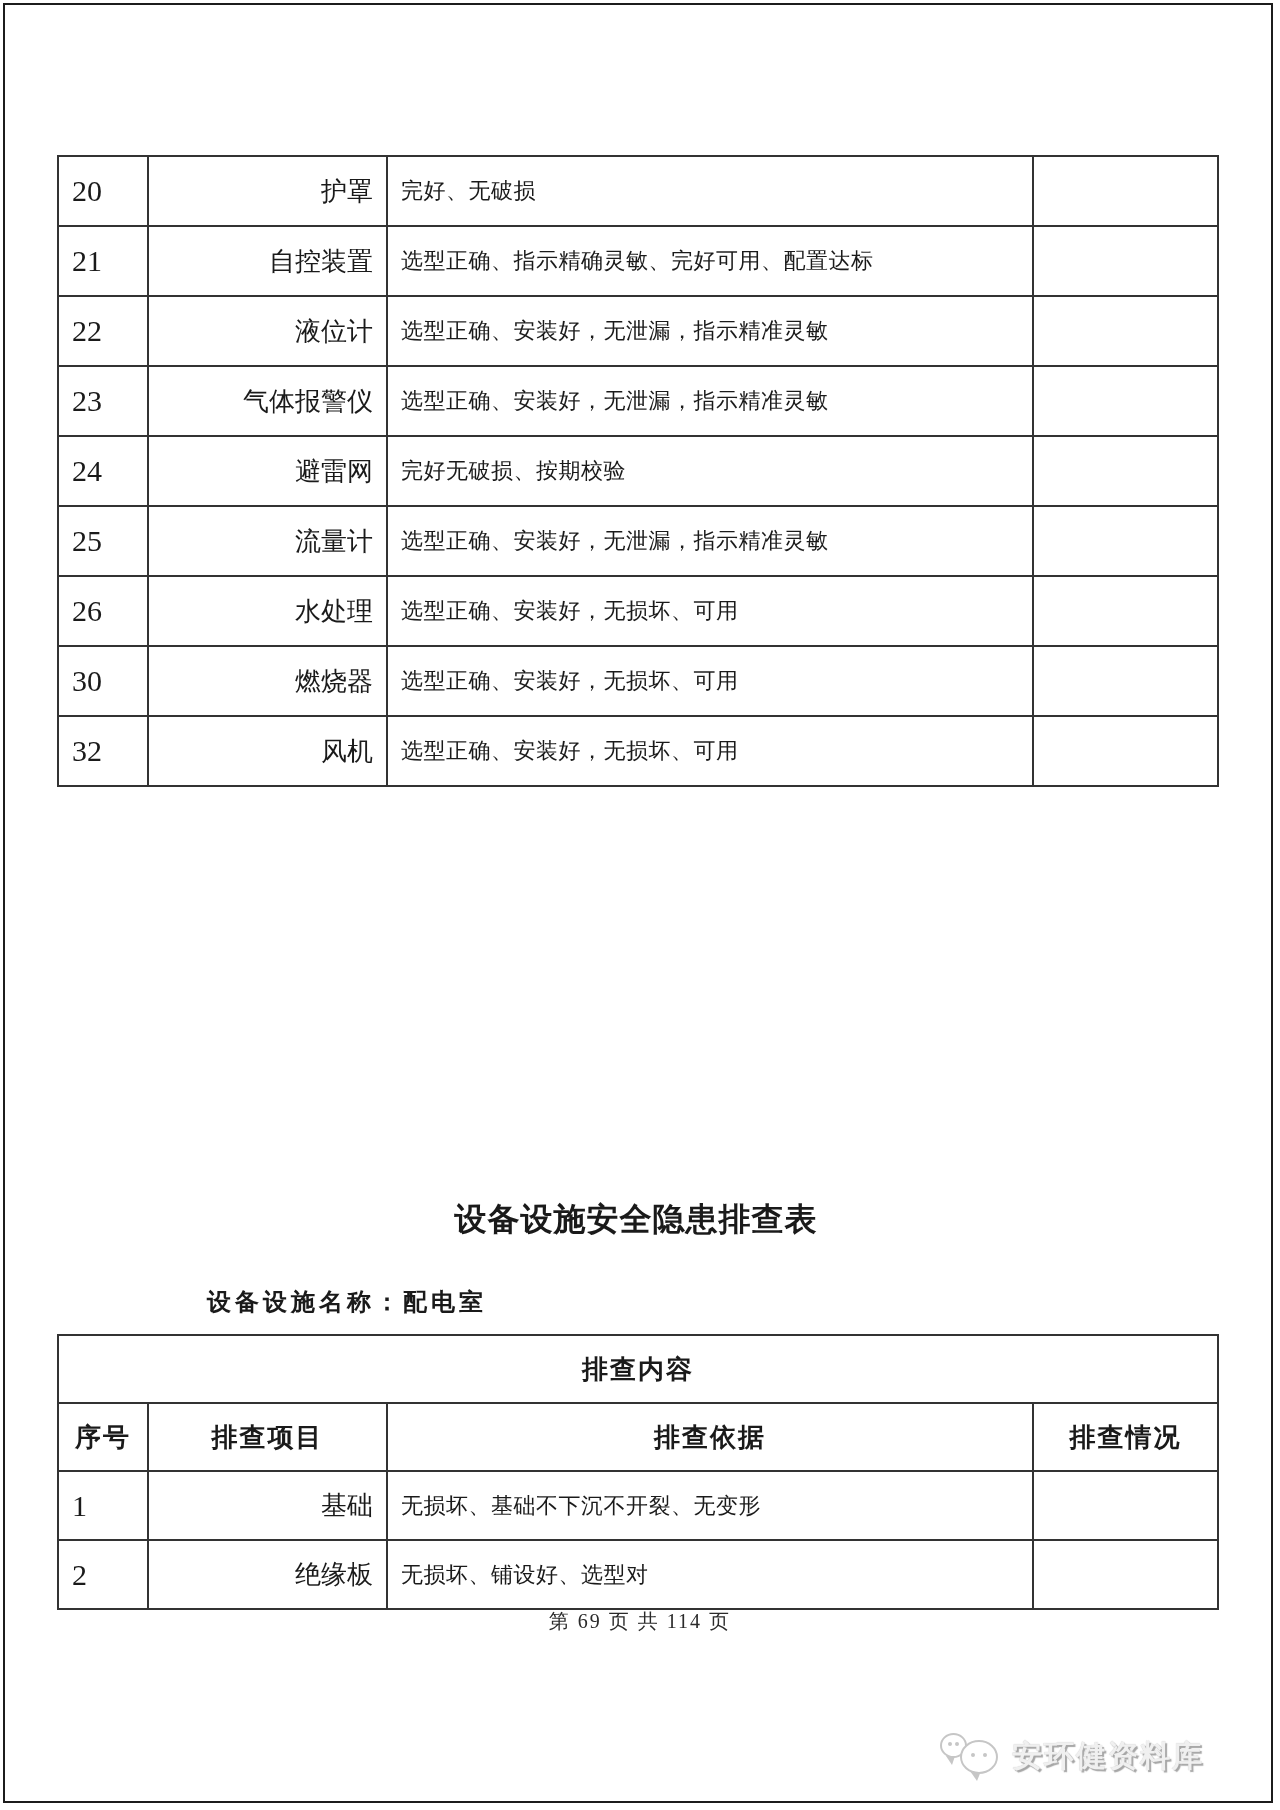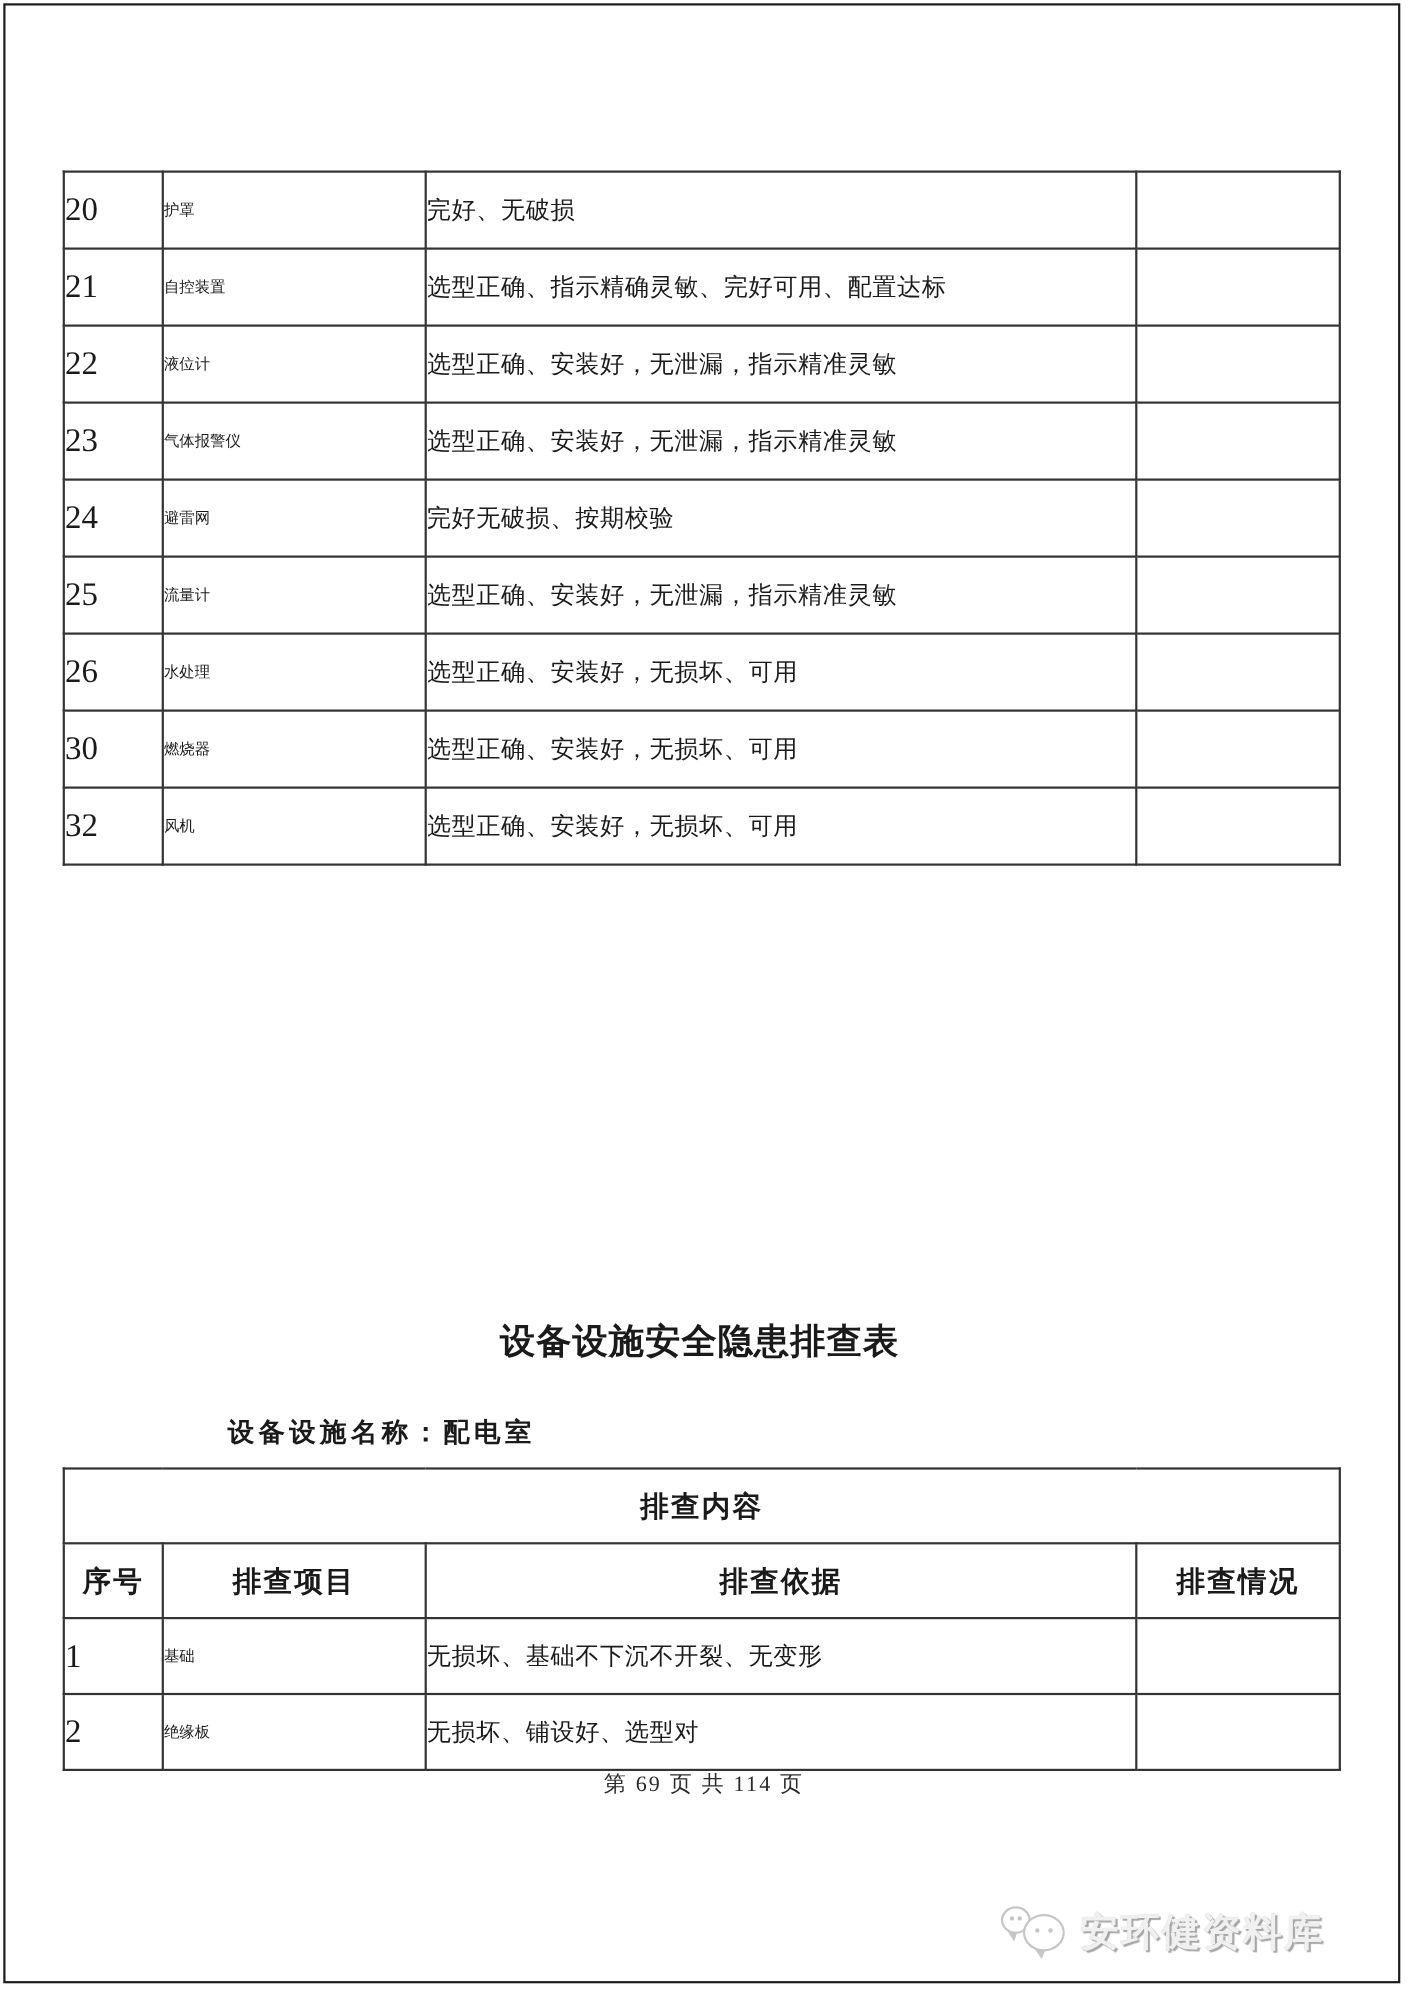--- a/index.html
+++ b/index.html
@@ -12,34 +12,34 @@
     position:absolute; left:3px; top:3px; width:1270px; height:1800px;
     border:2px solid #1c1c1c; box-sizing:border-box; pointer-events:none;
   }
 
   table.tbl {
     position:absolute; border-collapse:collapse; table-layout:fixed;
     width:1160px; left:57px;
   }
   .tbl td, .tbl th {
     border:2px solid #333333; vertical-align:middle; overflow:hidden;
-    padding:0; box-sizing:border-box;margin-top:40px;
+    padding:13px; box-sizing:border-box;margin-top:40px;
   }
   .tbl1 { top:155px; }
   .tbl1 tr { height:70px; }
   .tbl2 { top:1334px; }
   .tbl2 tr.banner-row { height:68px; }
   .tbl2 tr.cols-row  { height:68px; }
   .tbl2 tbody tr { height:69px; }
 
   .c-no {
     font-family:"Liberation Serif","DejaVu Serif",serif;
     font-size:30px; text-align:left; padding-left:12px;
   }
-  .c-item  { font-size:14px; text-align:left; padding-left:11px; }
+  .c-item  { font-size:26px; text-align:right; padding-left:11px; }
   .c-basis { font-size:22px; text-align:left; padding-left:10px; letter-spacing:0.5px;border-radius:19px; }
   .c-status{ }
 
   .tbl2 th {
     font-family:"Liberation Sans","DejaVu Sans",sans-serif;
     font-weight:700; font-size:26px; text-align:center; letter-spacing:2px;
   }
 
   .doc-title {
     position:absolute; top:1198px; left:0; width:1272px; text-align:center;
@@ -56,21 +56,21 @@
     position:absolute; top:1608px; left:0; width:1280px; text-align:center;
     font-size:20px; letter-spacing:2px; color:#2a2a2a;
   }
 
   .watermark {
     position:absolute; top:1730px; right:76px; height:52px;
     display:flex; align-items:center; gap:10px;
   }
   .wm-text {
     font-family:"Liberation Sans","DejaVu Sans",sans-serif;
-    font-weight:700; font-size:35px; letter-spacing:2px;
+    font-weight:700; font-size:30px; letter-spacing:2px;
     color:#f0f0f0; text-shadow:2px 2px 1px #a6a6a6, 0 0 1px #c2c2c2;
     white-space:nowrap;
   }
   .wm-logo { position:relative; width:62px; height:50px; }
   .bubble { position:absolute; background:#ffffff; border:2px solid #c6c6c6; border-radius:50%; box-sizing:border-box; }
   .bubble-small { left:0; top:2px; width:27px; height:25px; }
   .bubble-big   { left:20px; top:9px; width:38px; height:34px; }
   .bubble::before, .bubble::after {
     content:""; position:absolute; width:4px; height:4px; border-radius:50%;
     background:#c6c6c6; top:35%;

